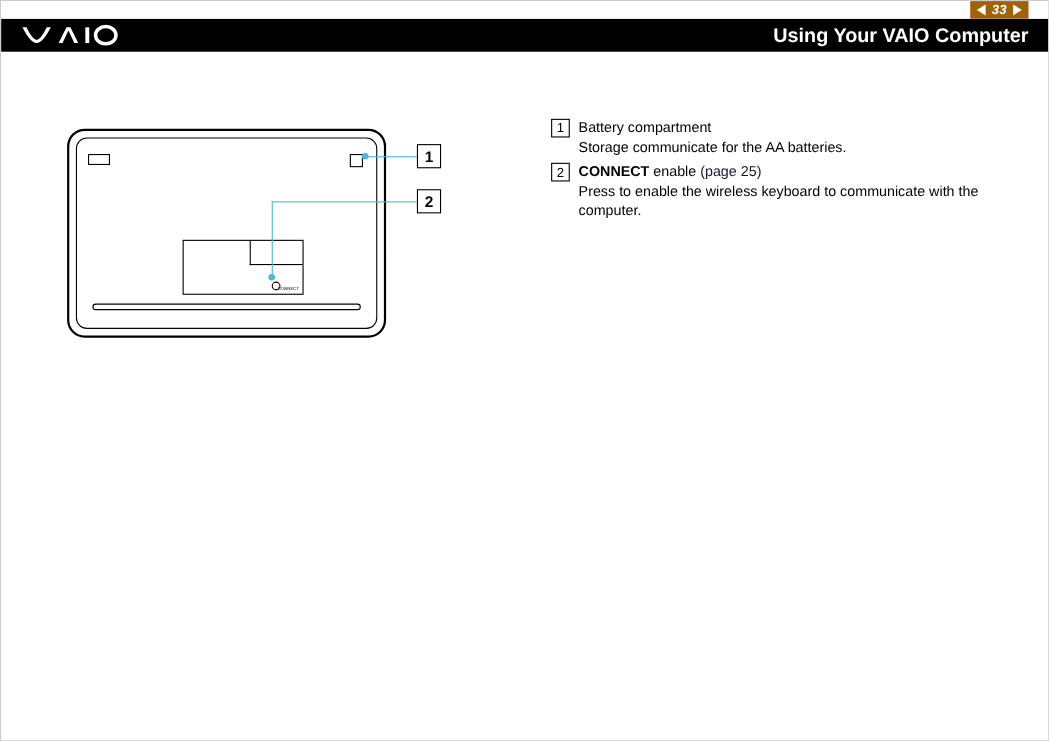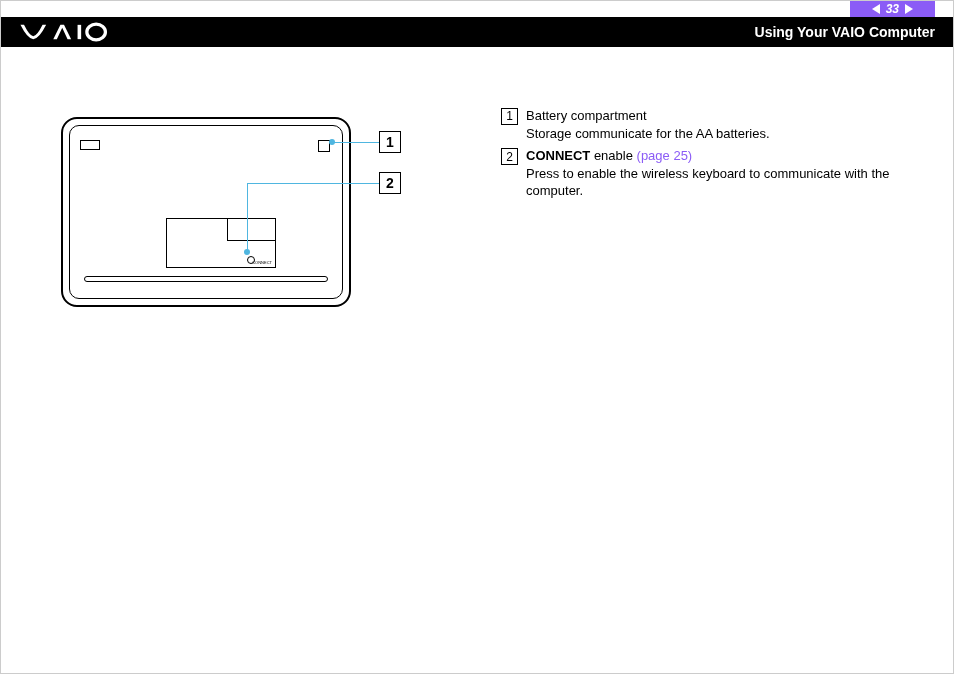--- a/index.html
+++ b/index.html
@@ -25,25 +25,25 @@
     .header-top {
       height: 16px;
       background: #fff;
       position: relative;
     }
     .page-nav {
       position: absolute;
       right: 18px;
       top: 0;
       height: 16px;
-      background: #8b5cf6;
+      background: #a16207;
       color: #fff;
       display: flex;
       align-items: center;
-      padding: 0 22px;
+      padding: 0 6px;
       gap: 6px;
       font-weight: bold;
       font-style: italic;
       font-size: 12px;
     }
     .arrow-left, .arrow-right {
       width: 0;
       height: 0;
       border-top: 5px solid transparent;
       border-bottom: 5px solid transparent;
@@ -58,21 +58,21 @@
       justify-content: space-between;
       padding: 0 18px;
     }
     .logo {
       color: #fff;
       height: 20px;
     }
     .section-title {
       color: #fff;
       font-weight: bold;
-      font-size: 14px;
+      font-size: 18px;
     }
     .content {
       position: relative;
       padding: 60px 30px 0 50px;
       display: flex;
       gap: 90px;
     }
     .diagram {
       position: relative;
       width: 360px;
@@ -207,21 +207,21 @@
       justify-content: center;
       font-size: 12px;
       font-weight: normal;
       font-family: Arial, sans-serif;
       margin-top: 1px;
     }
     .desc-body {
       flex: 1;
     }
     .bold { font-weight: bold; }
-    .link { color: #8b5cf6; }
+    .link { color: #0f172a; }
   </style>
 </head>
 <body>
 
 <div class="header">
   <div class="header-top">
     <div class="page-nav">
       <div class="arrow-left"></div>
       <span>33</span>
       <div class="arrow-right"></div>

